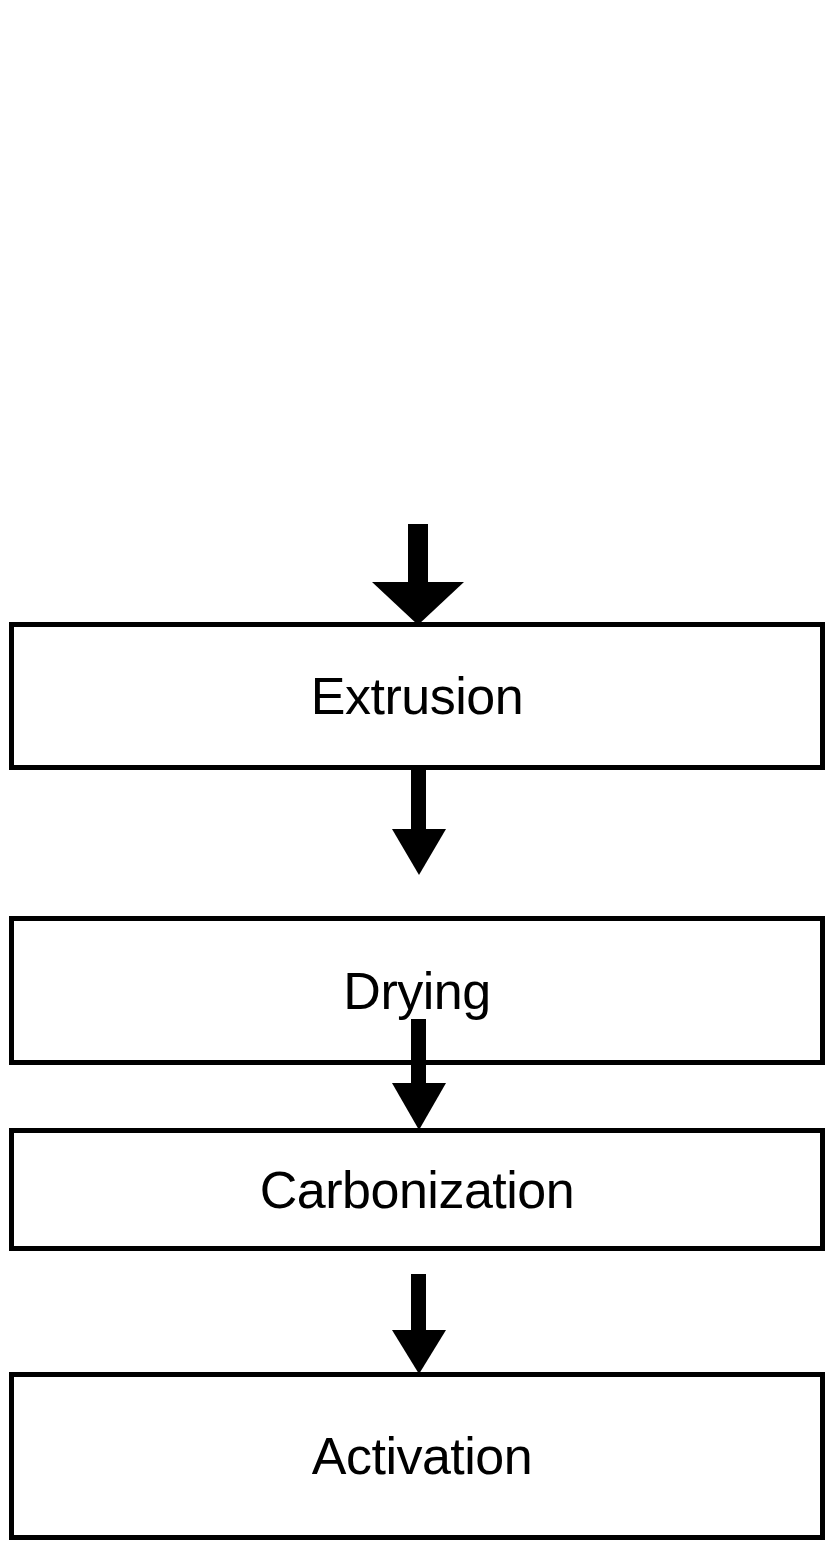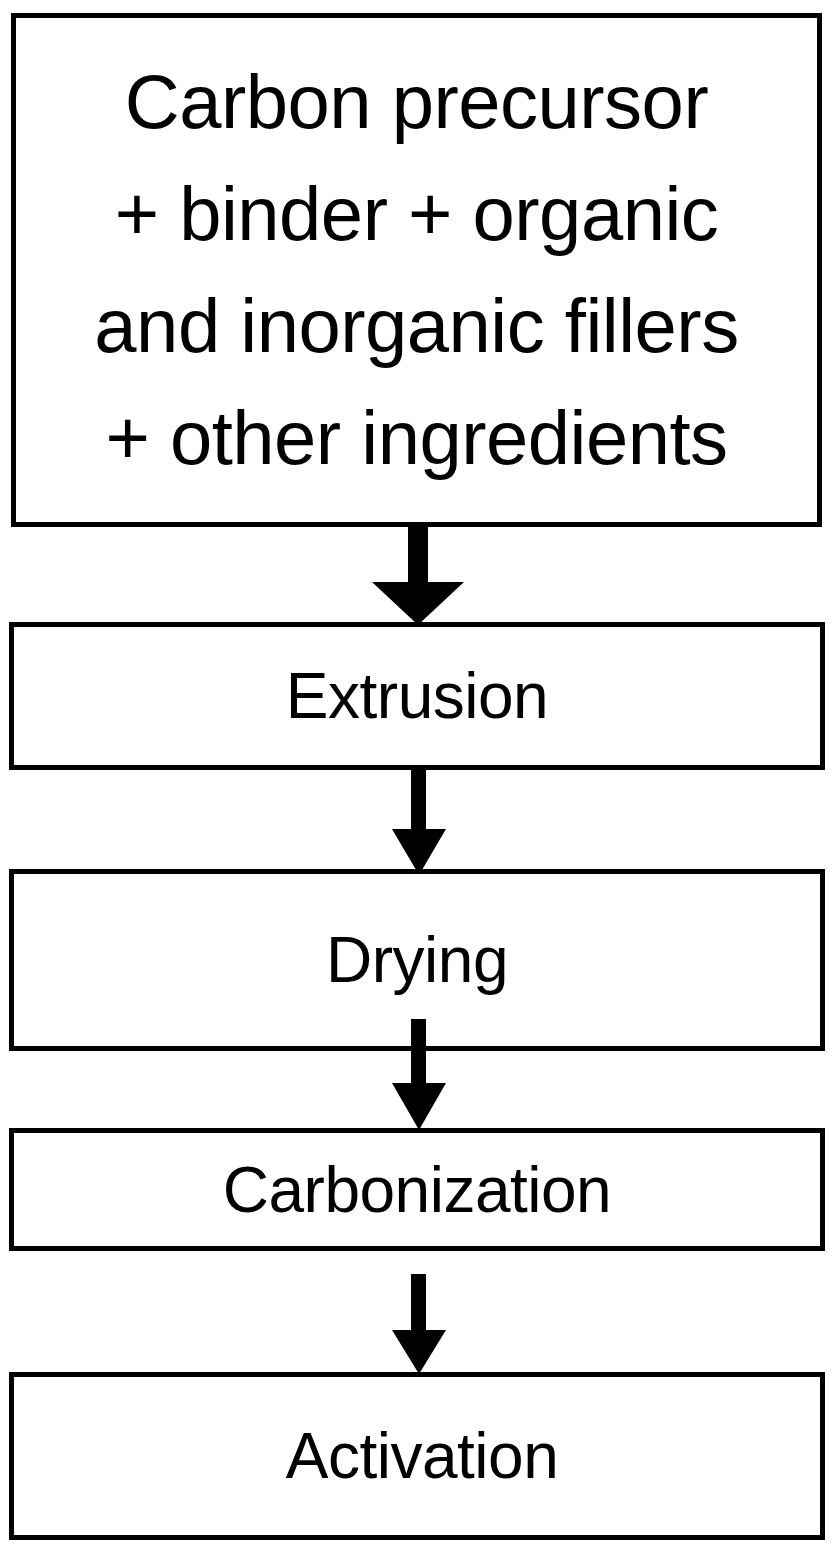--- a/index.html
+++ b/index.html
@@ -28,61 +28,55 @@
     display: flex;
     flex-direction: column;
     align-items: center;
     justify-content: center;
     text-align: center;
   }
   .proc-label {
     display: block;
     color: #000000;
     font-family: "Liberation Sans", "DejaVu Sans", sans-serif;
-    font-size: 64px;
+    font-size: 52px;
     font-weight: 400;
     line-height: 1.0;
     letter-spacing: -0.5px;
     white-space: nowrap;
   }
   .proc-box.multiline .proc-label {
     font-size: 76px;
     line-height: 112px;
   }
 
   
   #box-ingredients { left: 11px;  top: 13px;   width: 811px; height: 514px; }
   #box-extrusion   { left: 9px;   top: 622px;  width: 816px; height: 148px; }
-  #box-drying      { left: 9px;   top: 869px;  width: 816px; height: 182px; }
+  #box-drying      { left: 9px;   top: 916px;  width: 816px; height: 149px; }
   #box-carbonization { left: 9px; top: 1128px; width: 816px; height: 123px; }
   #box-activation  { left: 9px;   top: 1372px; width: 816px; height: 168px; padding-left: 10px; }
 
   
   .connector {
     position: absolute;
     left: 0;
     width: 837px;
     pointer-events: none;
   }
   #arrow-1 { top: 524px;  height: 102px; }
   #arrow-2 { top: 767px;  height: 110px; }
   #arrow-3 { top: 1019px; height: 113px; }
   #arrow-4 { top: 1274px; height: 102px; }
 </style>
 </head>
 <body>
 
 <div id="flowchart-root">
 
-  <div class="proc-box multiline" id="box-ingredients">
-    <span class="proc-label">Carbon precursor</span>
-    <span class="proc-label">+ binder + organic</span>
-    <span class="proc-label">and inorganic fillers</span>
-    <span class="proc-label">+ other ingredients</span>
-  </div>
 
   <div class="connector" id="arrow-1">
     <svg width="837" height="102" viewBox="0 0 837 102" xmlns="http://www.w3.org/2000/svg">
       <rect x="408" y="0" width="20" height="62" fill="#000000"></rect>
       <polygon points="372,58 464,58 418,101" fill="#000000"></polygon>
     </svg>
   </div>
 
   <div class="proc-box" id="box-extrusion">
     <span class="proc-label">Extrusion</span>

